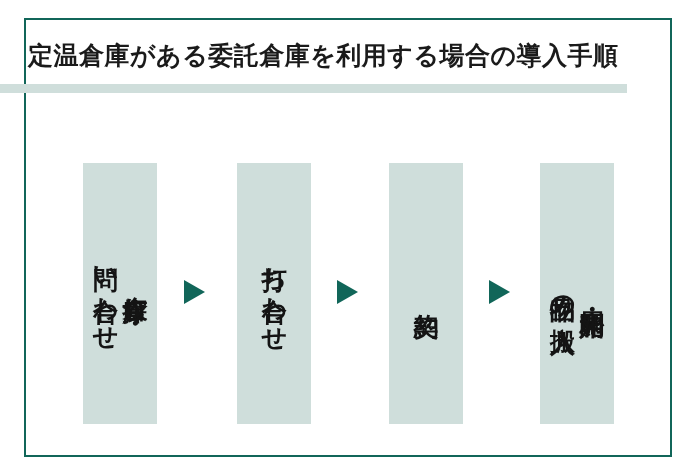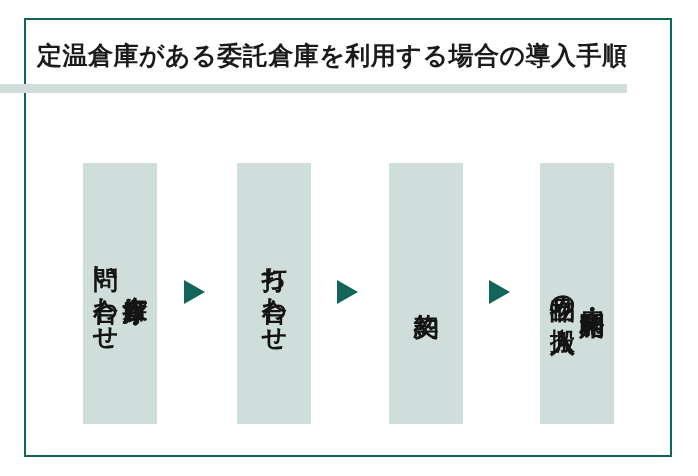--- a/index.html
+++ b/index.html
@@ -37,21 +37,20 @@
     position: absolute;
     left: 28px;
     top: 40px;
     width: 600px;
     font-size: 25px;
     font-weight: bold;
     color: #1a1a1a;
     letter-spacing: 0.5px;
     line-height: 1.2;
     white-space: nowrap;
-    margin-left: 9px;
   }
 
   
   .title-rule {
     position: absolute;
     left: 0px;
     top: 84px;
     width: 627px;
     height: 9px;
     background: #cfdedb;

